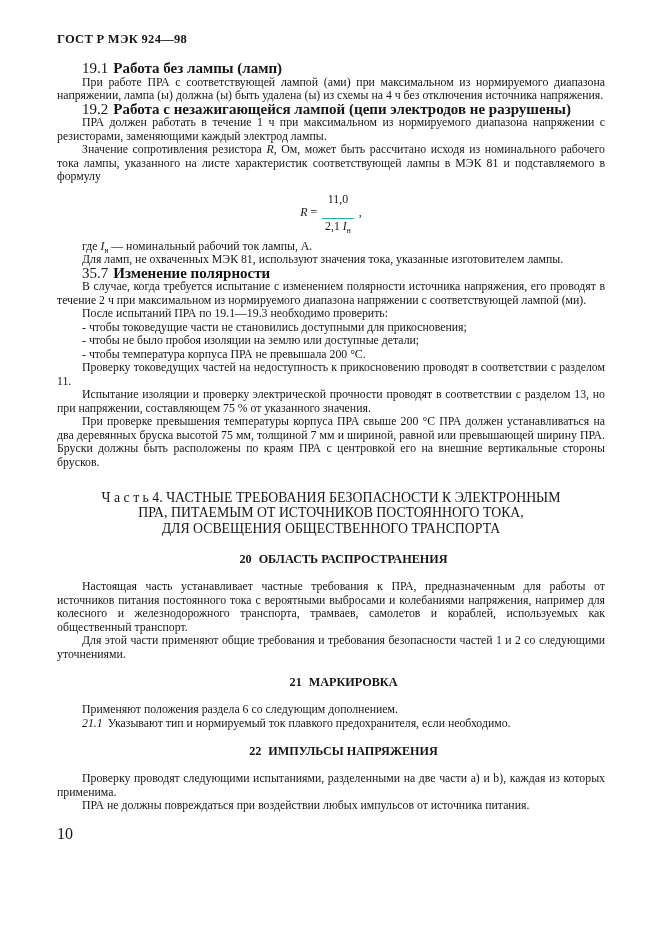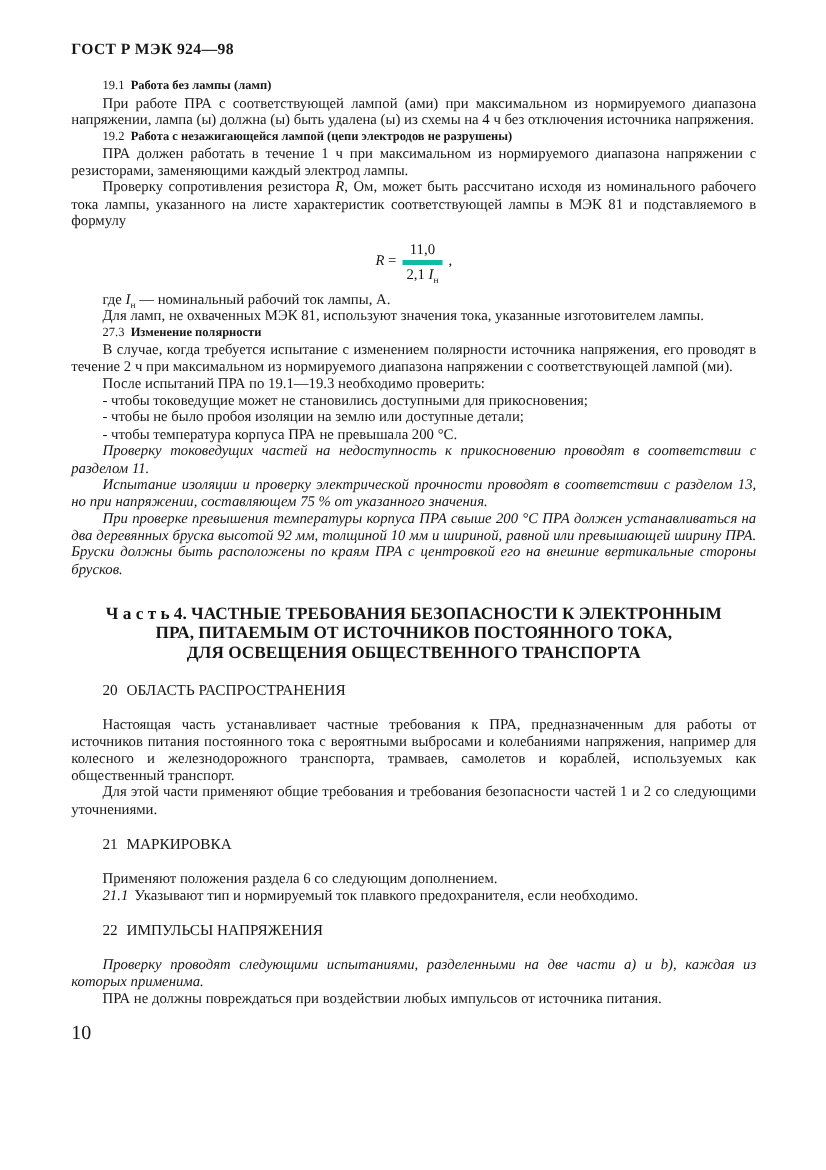--- a/index.html
+++ b/index.html
@@ -22,58 +22,59 @@
     margin: 0 0 15px 0;
   }
   p.body {
     margin: 0;
     font-size: 11.8px;
     line-height: 13.5px;
     text-align: justify;
     text-indent: 25px;
   }
   p.item { text-align: left; }
-  p.italic { font-style: italic; }
+  p.italic { }
   .sub-heading {
     margin: 0;
-    font-size: 10px;
+    font-size: 15px;
     line-height: 13.5px;
     text-indent: 25px;
   }
   .sub-heading .num { font-weight: normal; }
   .sub-heading .ttl { font-weight: bold; margin-left: 5px; }
   .formula {
     text-align: center;
     font-size: 11.8px;
     margin: 9px 0 7px 0;
   }
   .f-var { font-style: italic; }
   .frac {
     display: inline-block;
     vertical-align: middle;
     text-align: center;
     margin: 0 2px;
     line-height: 13px;
   }
-  .frac .fnum { display: block; border-bottom: 4px solid #14b8a6; padding: 0 3px 2px 3px; }
+  .frac .fnum { display: block; border-bottom: 1px solid #14b8a6; padding: 0 3px 12px 3px; }
   .frac .fden { display: block; padding: 1px 3px 0 3px; }
   sub.f-sub { font-size: 7.5px; line-height: 0; }
   .part-heading {
     margin: 21px 10px 16px 10px;
     text-align: center;
-    font-weight: bold;
+    font-weight: normal;
     font-size: 13.8px;
     line-height: 15.4px;
     white-space: pre-line;
   }
   .sec-heading {
     margin: 14px 0 13px 0;
     font-size: 12.2px;
-    font-weight: normal;
+    font-weight: bold;
     text-indent: 25px;
+    text-align: center;
   }
   .sec-heading .ttl { margin-left: 7px; }
   .para-num { margin-right: 5px; font-style: italic; }
   .page-number {
     margin: 12px 0 0 0;
     font-size: 16px;
     text-align: left;
   }
 </style>
 </head>
@@ -81,36 +82,36 @@
 
 <div class="page">
 
   <div class="doc-header">ГОСТ Р МЭК 924—98</div>
 
   <p class="sub-heading"><span class="num">19.1</span><span class="ttl">Работа без лампы (ламп)</span></p>
   <p class="body">При работе ПРА с соответствующей лампой (ами) при максимальном из нормируемого диапазона напряжении, лампа (ы) должна (ы) быть удалена (ы) из схемы на 4 ч без отключения источника напряжения.</p>
 
   <p class="sub-heading"><span class="num">19.2</span><span class="ttl">Работа с незажигающейся лампой (цепи электродов не разрушены)</span></p>
   <p class="body">ПРА должен работать в течение 1 ч при максимальном из нормируемого диапазона напряжении с резисторами, заменяющими каждый электрод лампы.</p>
-  <p class="body"><span>Проверку сопротивления резистора </span><span class="f-var">R</span><span>, Ом, может быть рассчитано исходя из номинального рабочего тока лампы, указанного на листе характеристик соответствующей лампы в МЭК 81 и подставляемого в формулу</span></p>
+  <p class="body"><span>Значение сопротивления резистора </span><span class="f-var">R</span><span>, Ом, может быть рассчитано исходя из номинального рабочего тока лампы, указанного на листе характеристик соответствующей лампы в МЭК 81 и подставляемого в формулу</span></p>
 
   <div class="formula"><span class="f-var">R</span><span> = </span><span class="frac"><span class="fnum">11,0</span><span class="fden"><span>2,1 </span><span class="f-var">I</span><sub class="f-sub">н</sub></span></span><span> ,</span></div>
 
   <p class="body"><span>где </span><span class="f-var">I</span><sub class="f-sub">н</sub><span> — номинальный рабочий ток лампы, А.</span></p>
   <p class="body">Для ламп, не охваченных МЭК 81, используют значения тока, указанные изготовителем лампы.</p>
 
-  <p class="sub-heading"><span class="num">27.3</span><span class="ttl">Изменение полярности</span></p>
+  <p class="sub-heading"><span class="num">35.7</span><span class="ttl">Изменение полярности</span></p>
   <p class="body">В случае, когда требуется испытание с изменением полярности источника напряжения, его проводят в течение 2 ч при максимальном из нормируемого диапазона напряжении с соответствующей лампой (ми).</p>
   <p class="body">После испытаний ПРА по 19.1—19.3 необходимо проверить:</p>
-  <p class="body item">-  чтобы токоведущие может не становились доступными для прикосновения;</p>
+  <p class="body item">-  чтобы токоведущие части не становились доступными для прикосновения;</p>
   <p class="body item">-  чтобы не было пробоя изоляции на землю или доступные детали;</p>
   <p class="body item">-  чтобы температура корпуса ПРА не превышала 200 °С.</p>
   <p class="body italic">Проверку токоведущих частей на недоступность к прикосновению проводят в соответствии с разделом 11.</p>
   <p class="body italic">Испытание изоляции и проверку электрической прочности проводят в соответствии с разделом 13, но при напряжении, составляющем 75 % от указанного значения.</p>
-  <p class="body italic">При проверке превышения температуры корпуса ПРА свыше 200 °С ПРА должен устанавливаться на два деревянных бруска высотой 92 мм, толщиной 10 мм и шириной, равной или превышающей ширину ПРА. Бруски должны быть расположены по краям ПРА с центровкой его на внешние вертикальные стороны брусков.</p>
+  <p class="body italic">При проверке превышения температуры корпуса ПРА свыше 200 °С ПРА должен устанавливаться на два деревянных бруска высотой 75 мм, толщиной 7 мм и шириной, равной или превышающей ширину ПРА. Бруски должны быть расположены по краям ПРА с центровкой его на внешние вертикальные стороны брусков.</p>
 
   <div class="part-heading">Ч а с т ь  4. ЧАСТНЫЕ ТРЕБОВАНИЯ БЕЗОПАСНОСТИ К ЭЛЕКТРОННЫМ
 ПРА, ПИТАЕМЫМ ОТ ИСТОЧНИКОВ ПОСТОЯННОГО ТОКА,
 ДЛЯ ОСВЕЩЕНИЯ ОБЩЕСТВЕННОГО ТРАНСПОРТА</div>
 
   <p class="sec-heading"><span>20</span><span class="ttl">ОБЛАСТЬ РАСПРОСТРАНЕНИЯ</span></p>
   <p class="body">Настоящая часть устанавливает частные требования к ПРА, предназначенным для работы от источников питания постоянного тока с вероятными выбросами и колебаниями напряжения, например для колесного и железнодорожного транспорта, трамваев, самолетов и кораблей, используемых как общественный транспорт.</p>
   <p class="body">Для этой части применяют общие требования и требования безопасности частей 1 и 2 со следующими уточнениями.</p>
 
   <p class="sec-heading"><span>21</span><span class="ttl">МАРКИРОВКА</span></p>

